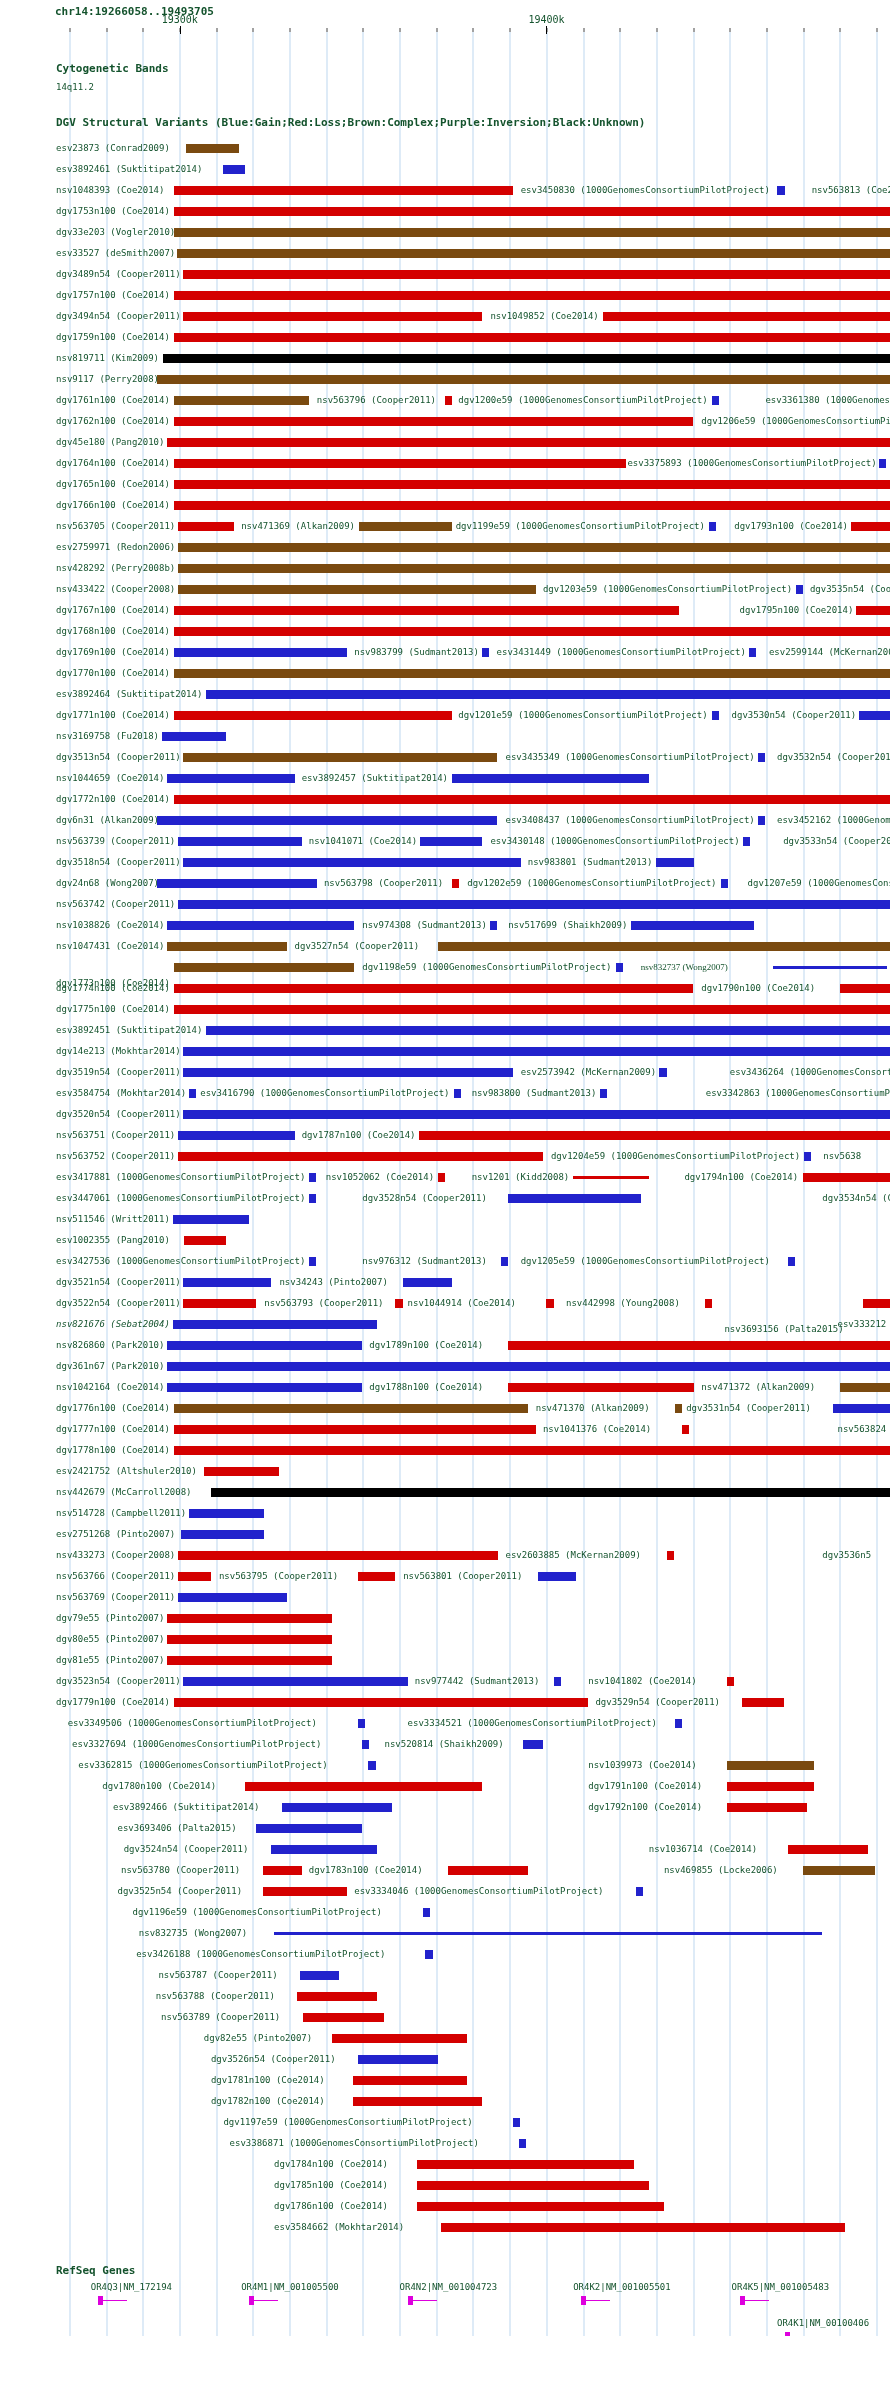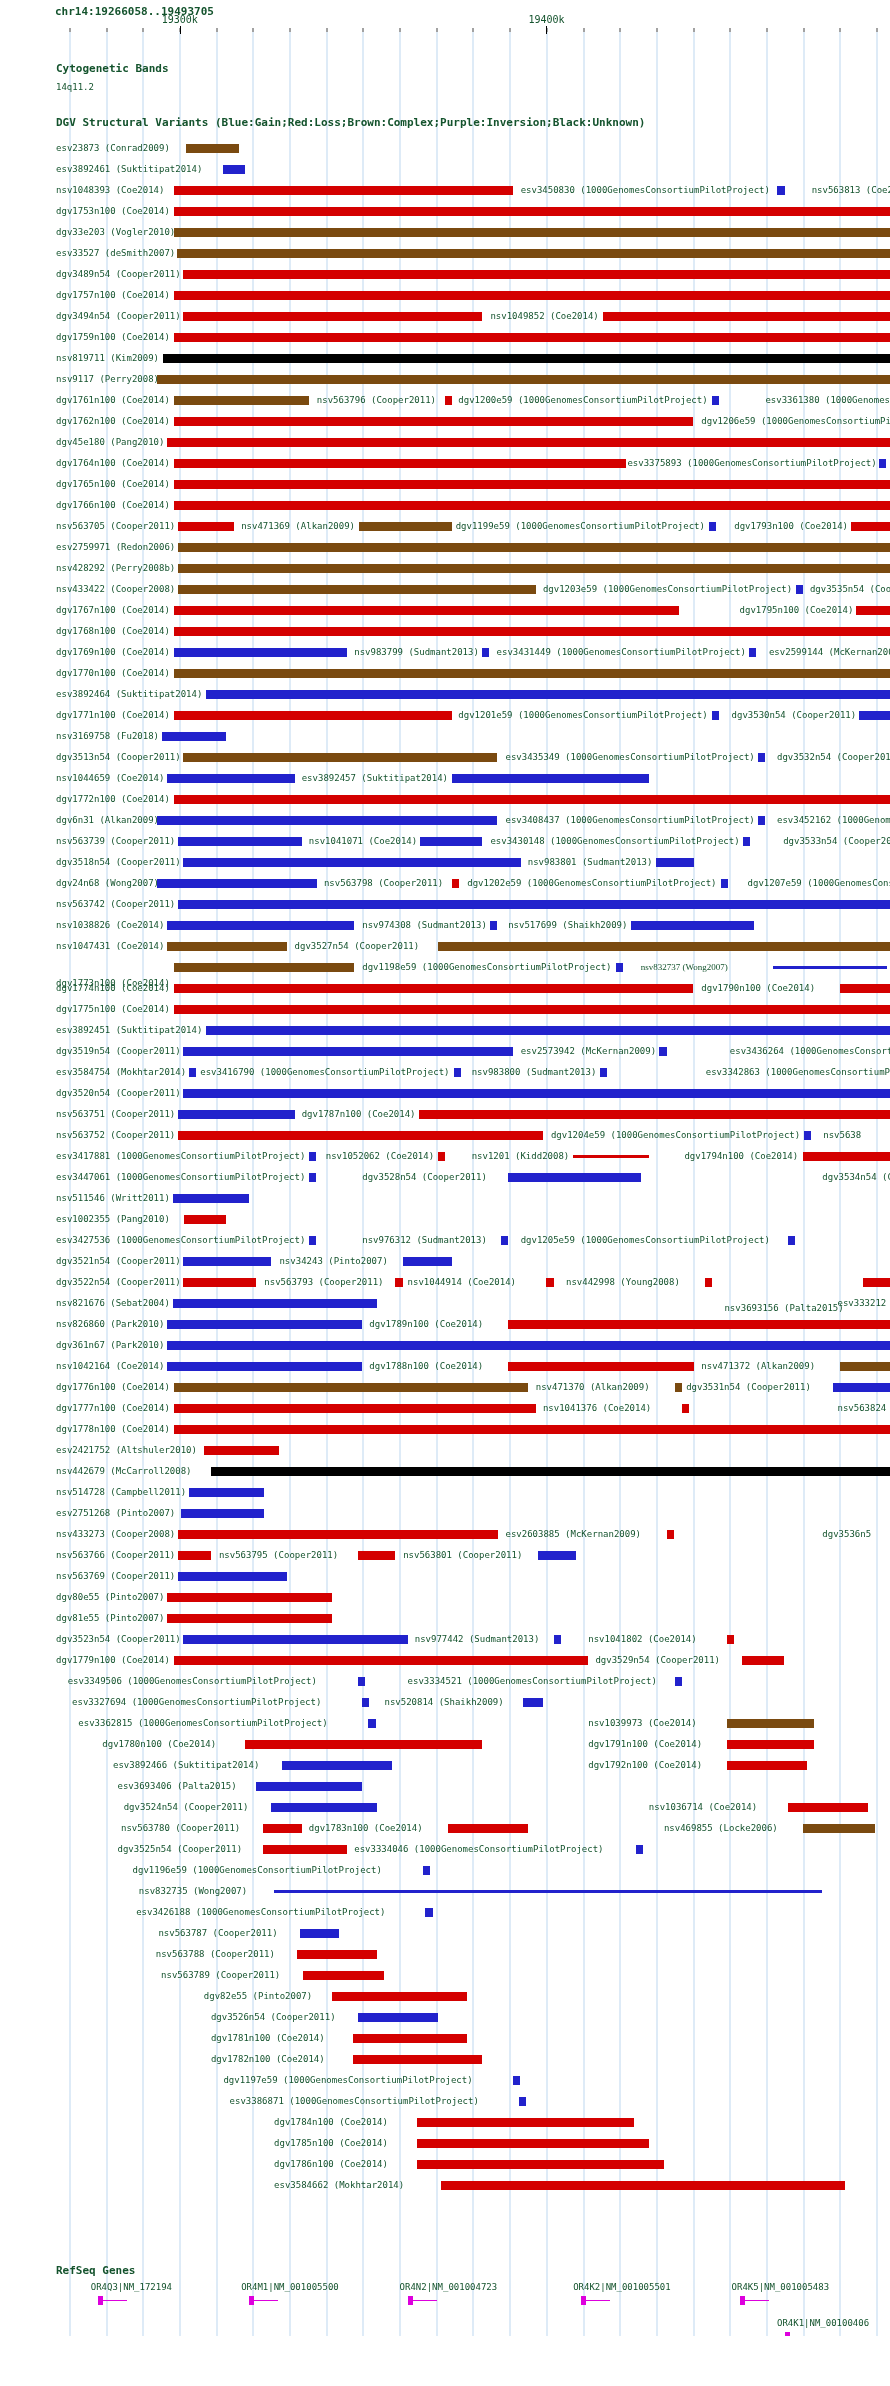--- a/index.html
+++ b/index.html
@@ -282,20 +282,24 @@
       </div>
       <div class="trow">
         <div class="vbar" title="dgv1775n100 (Coe2014)" style="left: 19.5%; width: 80.5%; background: rgb(212, 0, 0);"></div>
         <span class="vlabel" style="left: 6.3%;">dgv1775n100 (Coe2014)</span>
       </div>
       <div class="trow">
         <div class="vbar" title="esv3892451 (Suktitipat2014)" style="left: 23.1%; width: 76.9%; background: rgb(34, 34, 204);"></div>
         <span class="vlabel" style="left: 6.3%;">esv3892451 (Suktitipat2014)</span>
       </div>
       <div class="trow">
+        <div class="vbar" title="dgv14e213 (Mokhtar2014)" style="left: 20.6%; width: 79.4%; background: rgb(34, 34, 204);"></div>
+        <span class="vlabel" style="left: 6.3%;">dgv14e213 (Mokhtar2014)</span>
+      </div>
+      <div class="trow">
         <div class="vbar" title="dgv3519n54 (Cooper2011)" style="left: 20.6%; width: 37%; background: rgb(34, 34, 204);"></div>
         <span class="vlabel" style="left: 6.3%;">dgv3519n54 (Cooper2011)</span>
         <div class="vbar" title="esv2573942 (McKernan2009)" style="left: 74.1%; width: 0.8%; background: rgb(34, 34, 204);"></div>
         <span class="vlabel" style="left: 58.5%;">esv2573942 (McKernan2009)</span>
         <span class="vlabel" style="left: 82%;">esv3436264 (1000GenomesConsortiumPilotProject)</span>
       </div>
       <div class="trow">
         <div class="vbar" title="esv3584754 (Mokhtar2014)" style="left: 21.2%; width: 0.8%; background: rgb(34, 34, 204);"></div>
         <span class="vlabel" style="left: 6.3%;">esv3584754 (Mokhtar2014)</span>
         <div class="vbar" title="esv3416790 (1000GenomesConsortiumPilotProject)" style="left: 51%; width: 0.8%; background: rgb(34, 34, 204);"></div>
@@ -367,21 +371,21 @@
         <span class="vlabel" style="left: 29.7%;">nsv563793 (Cooper2011)</span>
         <div class="vbar" title="nsv1044914 (Coe2014)" style="left: 61.4%; width: 0.8%; background: rgb(212, 0, 0);"></div>
         <span class="vlabel" style="left: 45.8%;">nsv1044914 (Coe2014)</span>
         <div class="vbar" title="nsv442998 (Young2008)" style="left: 79.2%; width: 0.8%; background: rgb(212, 0, 0);"></div>
         <span class="vlabel" style="left: 63.6%;">nsv442998 (Young2008)</span>
         <div class="vbar" title="nsv3693156 (Palta2015)" style="left: 97%; width: 3%; background: rgb(212, 0, 0);"></div>
         <span class="vlabel" style="left: 81.4%; margin-top: 26px;">nsv3693156 (Palta2015)</span>
       </div>
       <div class="trow">
         <div class="vbar" title="nsv821676 (Sebat2004)" style="left: 19.4%; width: 23%; background: rgb(34, 34, 204);"></div>
-        <span class="vlabel" style="left: 6.3%;">nsv821676 (Sebat2004)</span>
+        <span class="vlabel" style="left: 6.3%; font-style: italic;">nsv821676 (Sebat2004)</span>
         <span class="vlabel" style="left: 94.1%;">esv333212</span>
       </div>
       <div class="trow">
         <div class="vbar" title="nsv826860 (Park2010)" style="left: 18.8%; width: 21.9%; background: rgb(34, 34, 204);"></div>
         <span class="vlabel" style="left: 6.3%;">nsv826860 (Park2010)</span>
         <div class="vbar" title="dgv1789n100 (Coe2014)" style="left: 57.1%; width: 42.9%; background: rgb(212, 0, 0);"></div>
         <span class="vlabel" style="left: 41.5%;">dgv1789n100 (Coe2014)</span>
       </div>
       <div class="trow">
         <div class="vbar" title="dgv361n67 (Park2010)" style="left: 18.8%; width: 81.2%; background: rgb(34, 34, 204);"></div>
@@ -441,20 +445,24 @@
         <div class="vbar" title="nsv563766 (Cooper2011)" style="left: 20%; width: 3.7%; background: rgb(212, 0, 0);"></div>
         <span class="vlabel" style="left: 6.3%;">nsv563766 (Cooper2011)</span>
         <div class="vbar" title="nsv563795 (Cooper2011)" style="left: 40.2%; width: 4.2%; background: rgb(212, 0, 0);"></div>
         <span class="vlabel" style="left: 24.6%;">nsv563795 (Cooper2011)</span>
         <div class="vbar" title="nsv563801 (Cooper2011)" style="left: 60.5%; width: 4.2%; background: rgb(34, 34, 204);"></div>
         <span class="vlabel" style="left: 45.3%;">nsv563801 (Cooper2011)</span>
       </div>
       <div class="trow">
         <div class="vbar" title="nsv563769 (Cooper2011)" style="left: 20%; width: 12.2%; background: rgb(34, 34, 204);"></div>
         <span class="vlabel" style="left: 6.3%;">nsv563769 (Cooper2011)</span>
+      </div>
+      <div class="trow">
+        <div class="vbar" title="dgv79e55 (Pinto2007)" style="left: 18.8%; width: 18.5%; background: rgb(212, 0, 0);"></div>
+        <span class="vlabel" style="left: 6.3%;">dgv79e55 (Pinto2007)</span>
       </div>
       <div class="trow">
         <div class="vbar" title="dgv80e55 (Pinto2007)" style="left: 18.8%; width: 18.5%; background: rgb(212, 0, 0);"></div>
         <span class="vlabel" style="left: 6.3%;">dgv80e55 (Pinto2007)</span>
       </div>
       <div class="trow">
         <div class="vbar" title="dgv81e55 (Pinto2007)" style="left: 18.8%; width: 18.5%; background: rgb(212, 0, 0);"></div>
         <span class="vlabel" style="left: 6.3%;">dgv81e55 (Pinto2007)</span>
       </div>
       <div class="trow">

